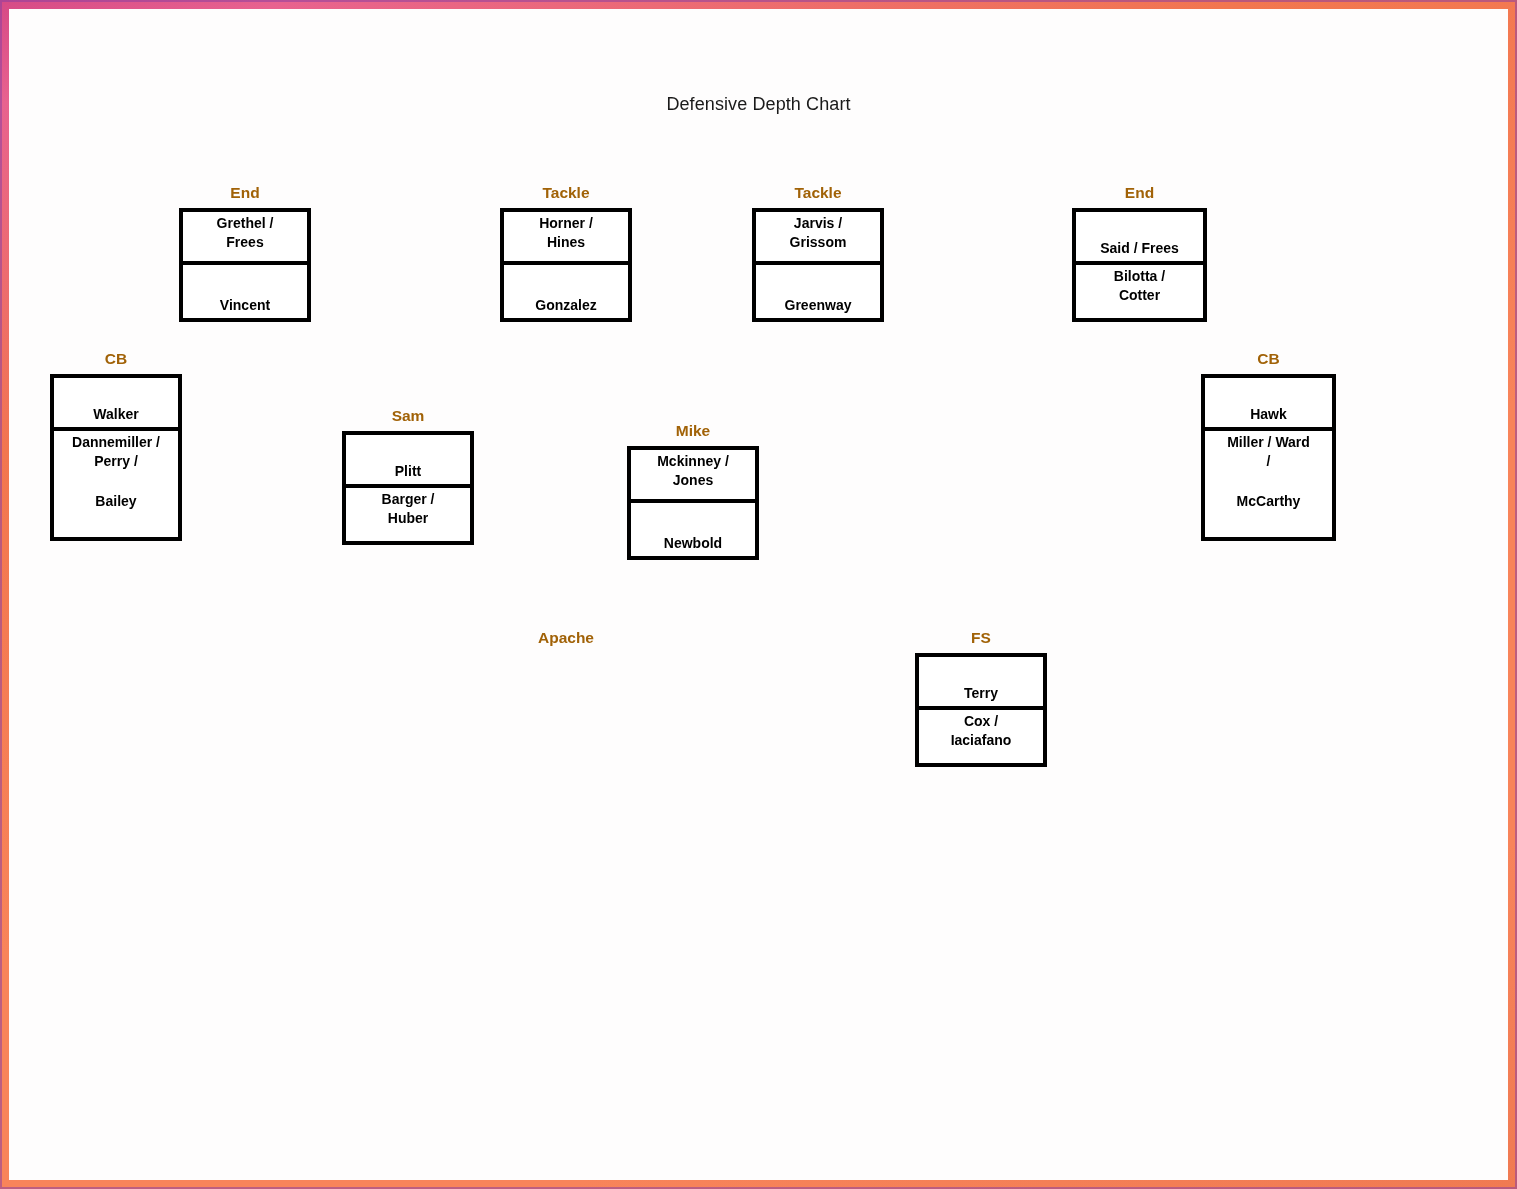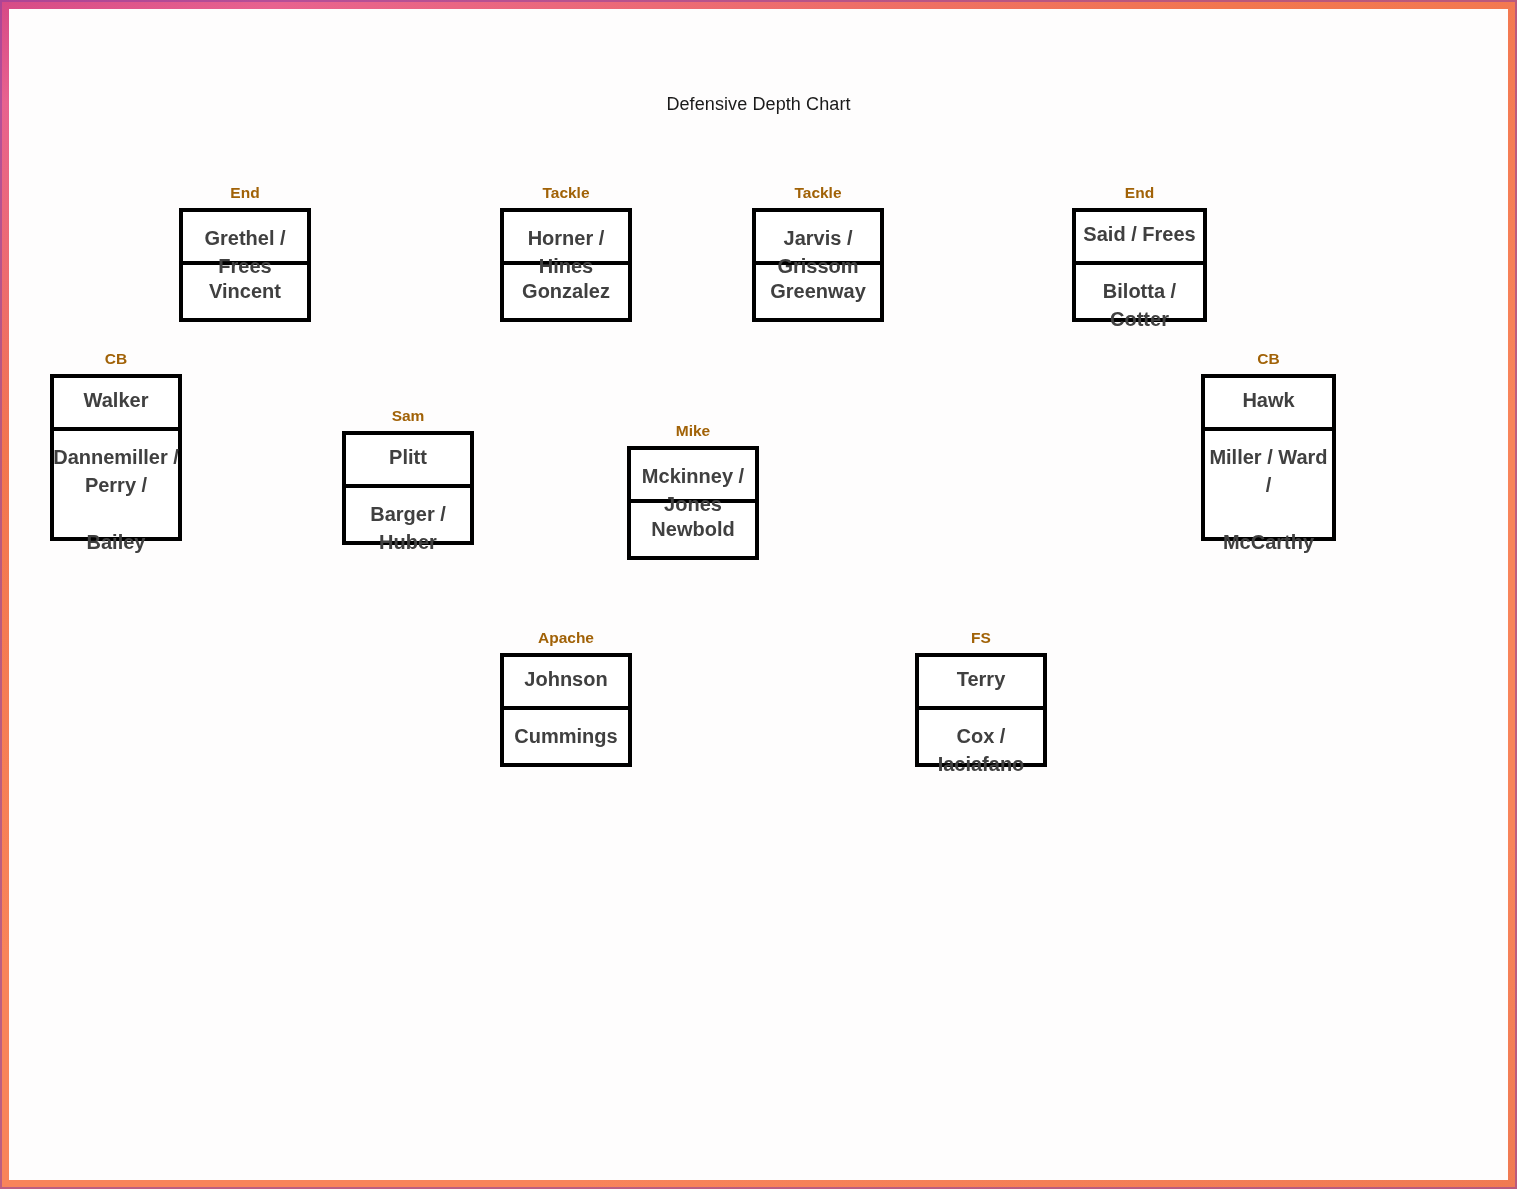--- a/index.html
+++ b/index.html
@@ -78,26 +78,26 @@
   .depth-box {
     border: 4px solid #000;
     background: #fff;
     box-sizing: border-box;
   }
   .depth-cell {
     display: flex;
     justify-content: center;
     box-sizing: border-box;
     background: #fff;
-    font-size: 20px;
+    font-size: 14px;
     font-weight: bold;
-    color: #404040;
+    color: #000000;
     line-height: 1.42;
     text-align: center;
-    padding: 12px 1px;
+    padding: 2px 1px;
     overflow: visible;
     white-space: pre;
   }
   .depth-cell.top    { align-items: flex-start; }
   .depth-cell.bottom { align-items: flex-end; }
   .depth-cell.divider-below { border-bottom: 4px solid #000; }
 </style>
 </head>
 <body>
 
@@ -178,24 +178,20 @@
         <div class="depth-cell bottom divider-below" style="height:53px;">Hawk</div>
         <div class="depth-cell top" style="height:106px;">Miller / Ward
 /
 
 McCarthy</div>
       </div>
     </div>
 
     <div class="pos-group" style="left:491px; top:621px; width:132px;">
       <div class="pos-label">Apache</div>
-      <div class="depth-box">
-        <div class="depth-cell bottom divider-below" style="height:53px;">Johnson</div>
-        <div class="depth-cell bottom" style="height:53px;">Cummings</div>
-      </div>
     </div>
 
     <div class="pos-group" style="left:906px; top:621px; width:132px;">
       <div class="pos-label">FS</div>
       <div class="depth-box">
         <div class="depth-cell bottom divider-below" style="height:53px;">Terry</div>
         <div class="depth-cell top" style="height:53px;">Cox /
 Iaciafano</div>
       </div>
     </div>

